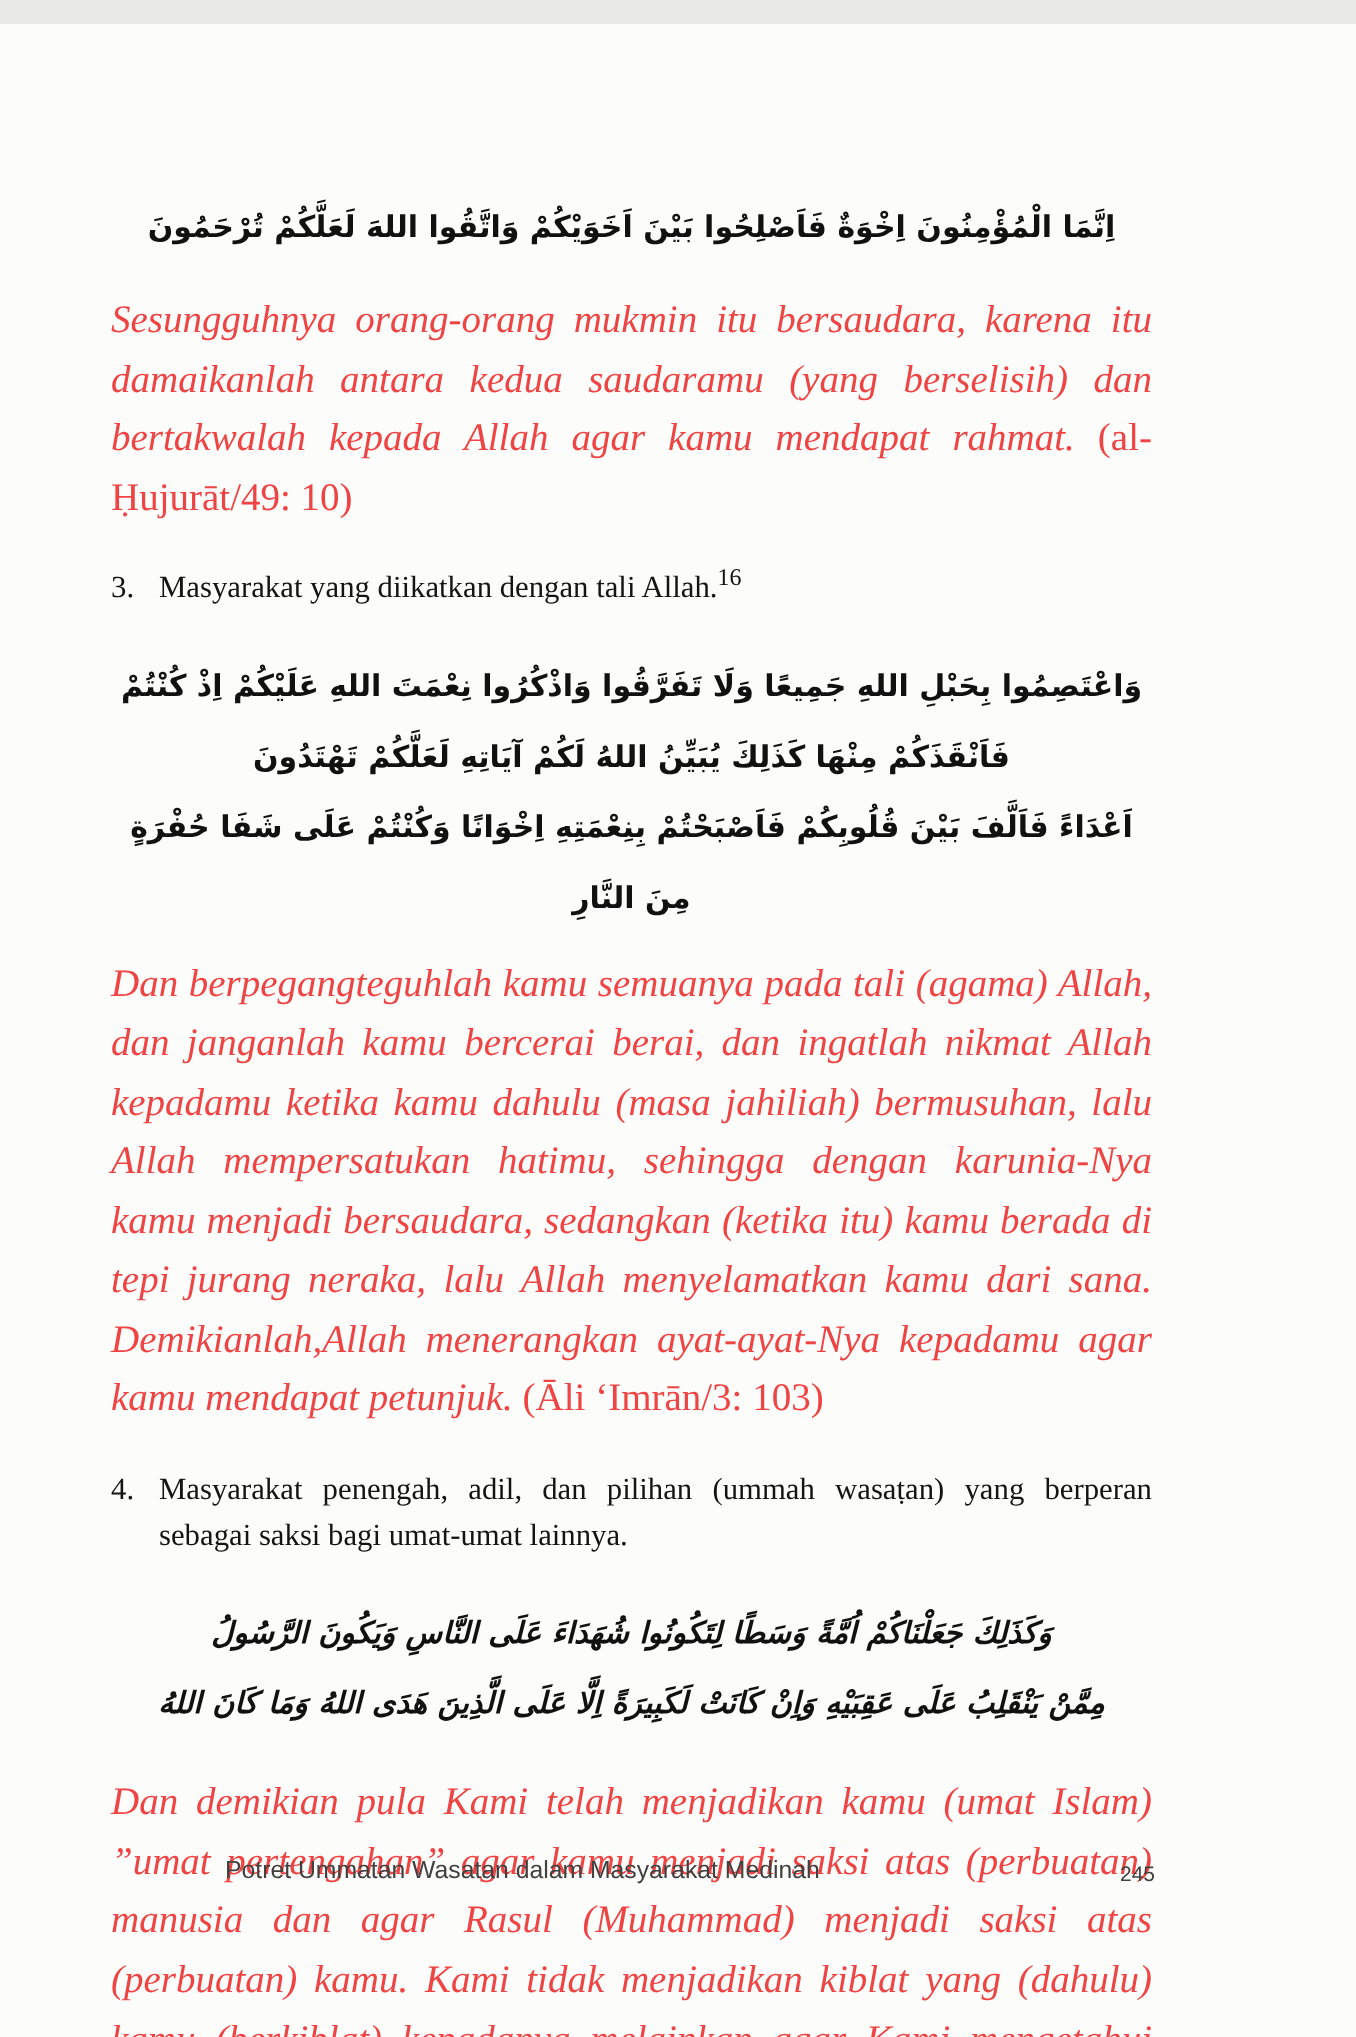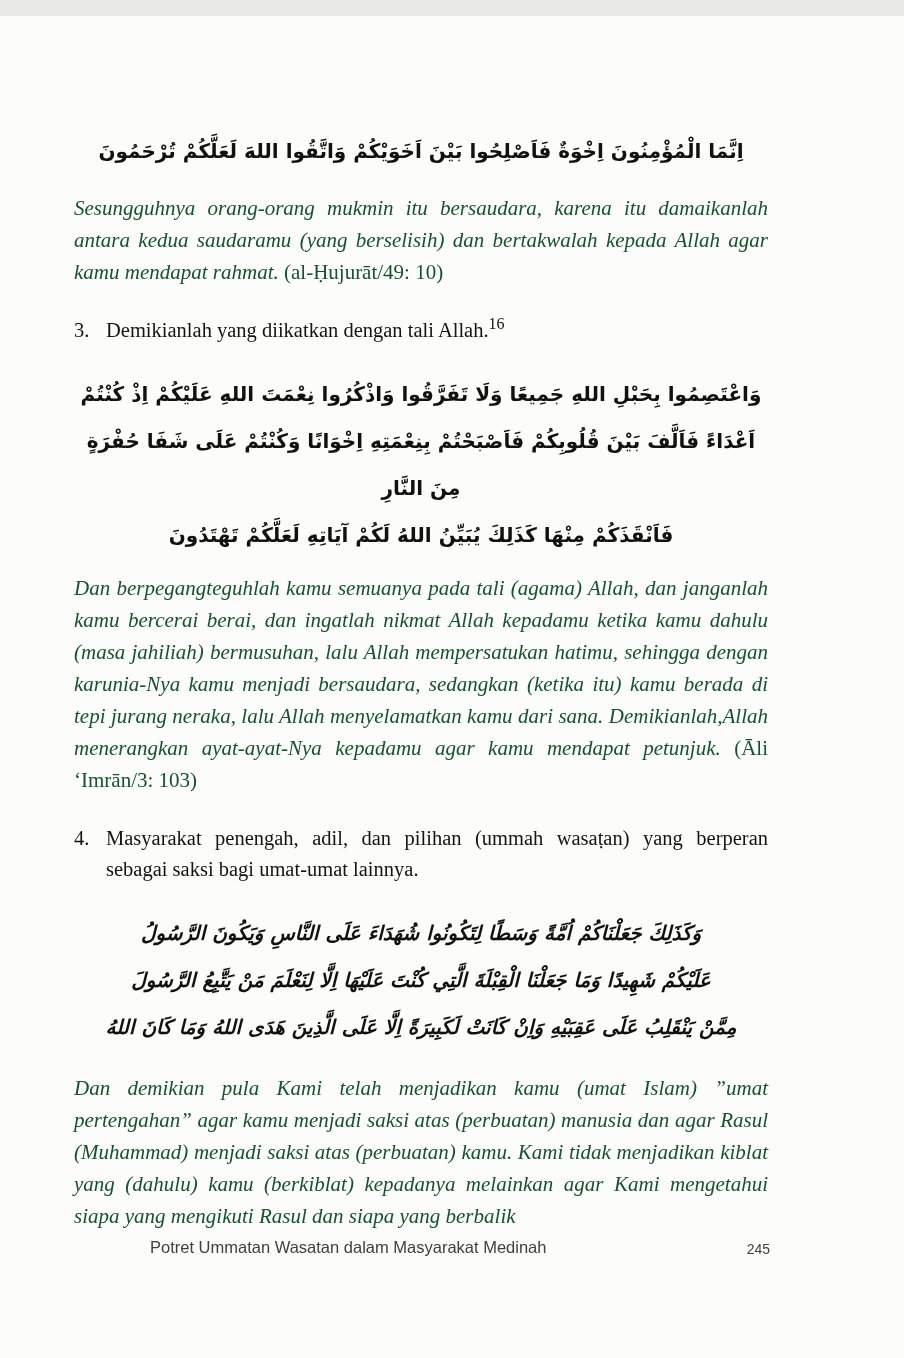--- a/index.html
+++ b/index.html
@@ -21,25 +21,25 @@
     font-family: "DejaVu Sans", sans-serif;
     font-weight: 700;
     font-size: 20px;
     line-height: 2.35;
     color: #111;
     margin: 0 0 14px 0;
   }
   .arabic .aline { display: block; }
   .translation {
     font-style: italic;
-    font-size: 21px;
+    font-size: 26px;
     line-height: 1.52;
     text-align: justify;
     margin: 0 0 26px 0;
-    color: #14532d;
+    color: #ef4444;
   }
   .translation .cite { font-style: normal; }
   .list-item {
     display: flex;
     align-items: flex-start;
     font-size: 20.5px;
     line-height: 1.5;
     margin: 0 0 26px 0;
   }
   .list-item .num { width: 32px; flex: 0 0 32px; }
@@ -67,39 +67,38 @@
 <div class="page">
 
   <div class="arabic gap-sm">
     <span class="aline">اِنَّمَا الْمُؤْمِنُونَ اِخْوَةٌ فَاَصْلِحُوا بَيْنَ اَخَوَيْكُمْ وَاتَّقُوا اللهَ لَعَلَّكُمْ تُرْحَمُونَ</span>
   </div>
 
   <p class="translation"><span>Sesungguhnya orang-orang mukmin itu bersaudara, karena itu damaikanlah antara kedua saudaramu (yang berselisih) dan bertakwalah kepada Allah agar kamu mendapat rahmat. </span><span class="cite">(al-Ḥujurāt/49: 10)</span></p>
 
   <div class="list-item">
     <span class="num">3.</span>
-    <span class="txt"><span>Demikianlah yang diikatkan dengan tali Allah.</span><sup>16</sup></span>
+    <span class="txt"><span>Masyarakat yang diikatkan dengan tali Allah.</span><sup>16</sup></span>
   </div>
 
   <div class="arabic">
     <span class="aline">وَاعْتَصِمُوا بِحَبْلِ اللهِ جَمِيعًا وَلَا تَفَرَّقُوا وَاذْكُرُوا نِعْمَتَ اللهِ عَلَيْكُمْ اِذْ كُنْتُمْ</span>
+    <span class="aline">فَاَنْقَذَكُمْ مِنْهَا كَذَلِكَ يُبَيِّنُ اللهُ لَكُمْ آيَاتِهِ لَعَلَّكُمْ تَهْتَدُونَ</span>
     <span class="aline">اَعْدَاءً فَاَلَّفَ بَيْنَ قُلُوبِكُمْ فَاَصْبَحْتُمْ بِنِعْمَتِهِ اِخْوَانًا وَكُنْتُمْ عَلَى شَفَا حُفْرَةٍ مِنَ النَّارِ</span>
-    <span class="aline">فَاَنْقَذَكُمْ مِنْهَا كَذَلِكَ يُبَيِّنُ اللهُ لَكُمْ آيَاتِهِ لَعَلَّكُمْ تَهْتَدُونَ</span>
   </div>
 
   <p class="translation"><span>Dan berpegangteguhlah kamu semuanya pada tali (agama) Allah, dan janganlah kamu bercerai berai, dan ingatlah nikmat Allah kepadamu ketika kamu dahulu (masa jahiliah) bermusuhan, lalu Allah mempersatukan hatimu, sehingga dengan karunia-Nya kamu menjadi bersaudara, sedangkan (ketika itu) kamu berada di tepi jurang neraka, lalu Allah menyelamatkan kamu dari sana. Demikianlah,Allah menerangkan ayat-ayat-Nya kepadamu agar kamu mendapat petunjuk. </span><span class="cite">(Āli ‘Imrān/3: 103)</span></p>
 
   <div class="list-item">
     <span class="num">4.</span>
     <span class="txt"><span>Masyarakat penengah, adil, dan pilihan (</span><span class="term-italic">ummah wasaṭan</span><span>) yang berperan sebagai saksi bagi umat-umat lainnya.</span></span>
   </div>
 
   <div class="arabic" style="margin-bottom:22px;font-style:italic;">
     <span class="aline">وَكَذَلِكَ جَعَلْنَاكُمْ اُمَّةً وَسَطًا لِتَكُونُوا شُهَدَاءَ عَلَى النَّاسِ وَيَكُونَ الرَّسُولُ</span>
-    <span class="aline">عَلَيْكُمْ شَهِيدًا وَمَا جَعَلْنَا الْقِبْلَةَ الَّتِي كُنْتَ عَلَيْهَا اِلَّا لِنَعْلَمَ مَنْ يَتَّبِعُ الرَّسُولَ</span>
     <span class="aline">مِمَّنْ يَنْقَلِبُ عَلَى عَقِبَيْهِ وَاِنْ كَانَتْ لَكَبِيرَةً اِلَّا عَلَى الَّذِينَ هَدَى اللهُ وَمَا كَانَ اللهُ</span>
   </div>
 
   <p class="translation"><span>Dan demikian pula Kami telah menjadikan kamu (umat Islam) ”umat pertengahan” agar kamu menjadi saksi atas (perbuatan) manusia dan agar Rasul (Muhammad) menjadi saksi atas (perbuatan) kamu. Kami tidak menjadikan kiblat yang (dahulu) kamu (berkiblat) kepadanya melainkan agar Kami mengetahui siapa yang mengikuti Rasul dan siapa yang berbalik</span></p>
 
   <div class="footer">
     <span>Potret Ummatan Wasatan dalam Masyarakat Medinah</span>
     <span class="pnum">245</span>
   </div>
 

